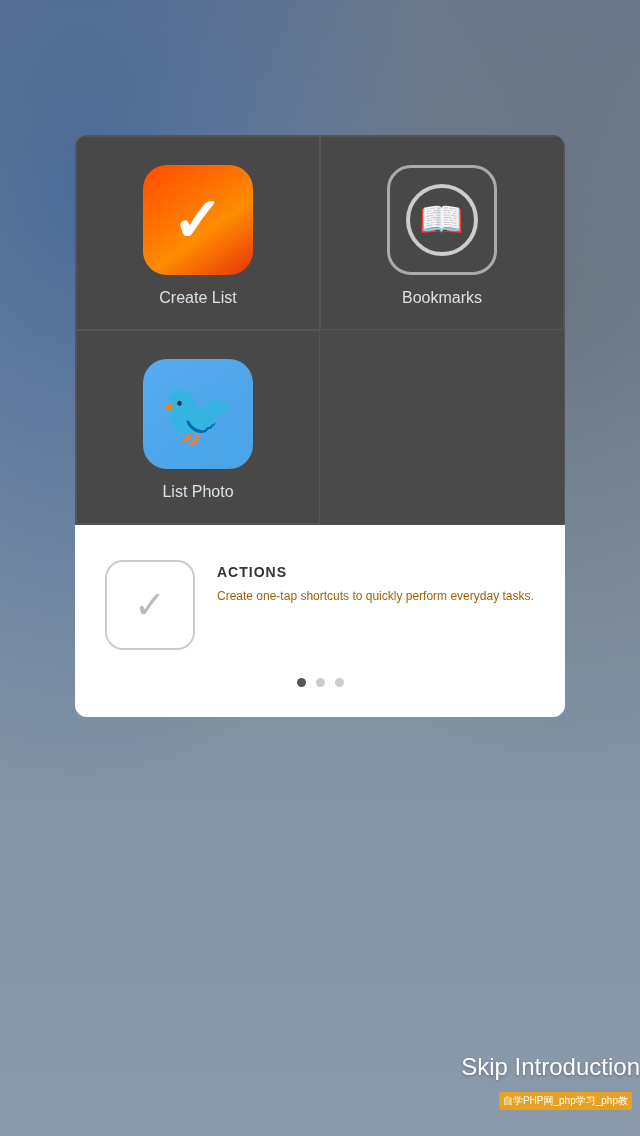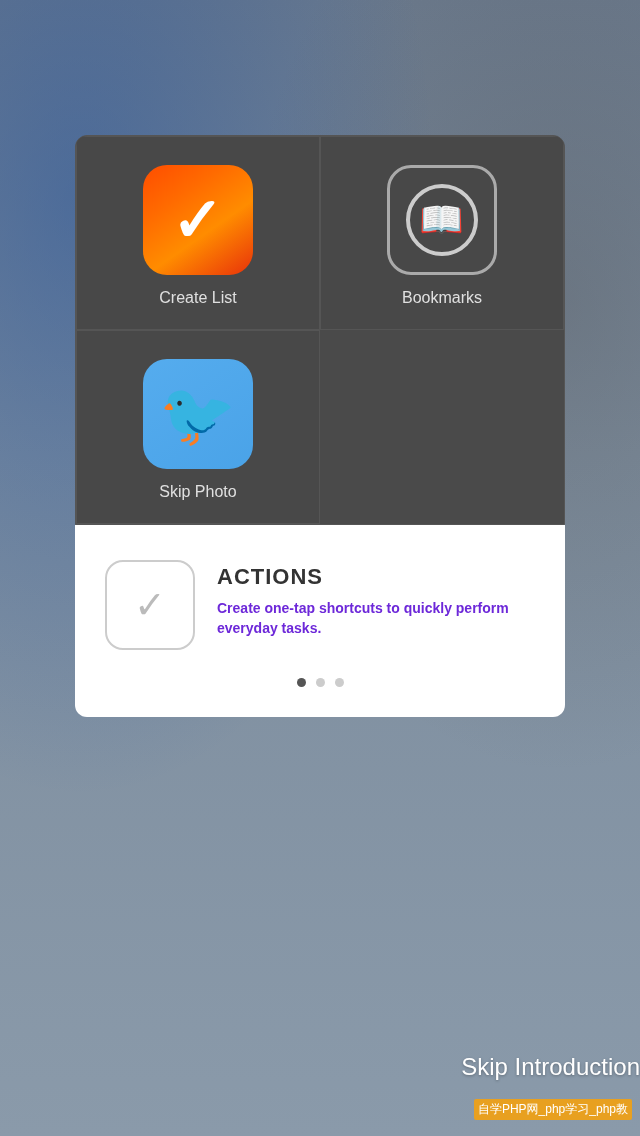--- a/index.html
+++ b/index.html
@@ -211,32 +211,32 @@
       color: #bbb;
       font-weight: 200;
     }
 
     .info-text {
       flex: 1;
       padding-top: 4px;
     }
 
     .info-title {
-      font-size: 22px;
+      font-size: 14px;
       font-weight: 700;
       color: #333;
       letter-spacing: 1px;
       margin-bottom: 8px;
     }
 
     .info-desc {
-      font-size: 14px;
-      color: #6d28d9;
+      font-size: 12px;
+      color: #a16207;
       line-height: 1.45;
-      font-weight: 700;
+      font-weight: 400;
     }
 
     .pagination-dots {
       display: flex;
       gap: 10px;
       align-items: center;
       justify-content: center;
     }
 
     .dot {
@@ -267,26 +267,26 @@
       color: white;
       font-size: 24px;
       font-weight: 400;
       cursor: pointer;
       text-shadow: 0 1px 3px rgba(0,0,0,0.3);
     }
 
     
     .watermark {
       position: absolute;
-      bottom: 16px;
+      bottom: 26px;
       right: 8px;
       z-index: 20;
       background: #e8a020;
       color: white;
-      font-size: 12px;
+      font-size: 10px;
       padding: 2px 4px;
       border-radius: 2px;
     }
   </style>
 </head>
 <body>
 
 <div class="bg-overlay"></div>
 
 <div class="main-card">
@@ -304,21 +304,21 @@
           <span class="book-icon">📖</span>
         </div>
       </div>
       <span class="app-label">Bookmarks</span>
     </div>
 
     <div class="app-cell">
       <div class="app-icon icon-twitter">
         <span class="twitter-bird">🐦</span>
       </div>
-      <span class="app-label">Skip Photo</span>
+      <span class="app-label">List Photo</span>
     </div>
 
   </div>
 
   <div class="info-panel">
     <div class="info-content">
       <div class="actions-icon">
         <span class="checkmark-outline">✓</span>
       </div>
       <div class="info-text">

